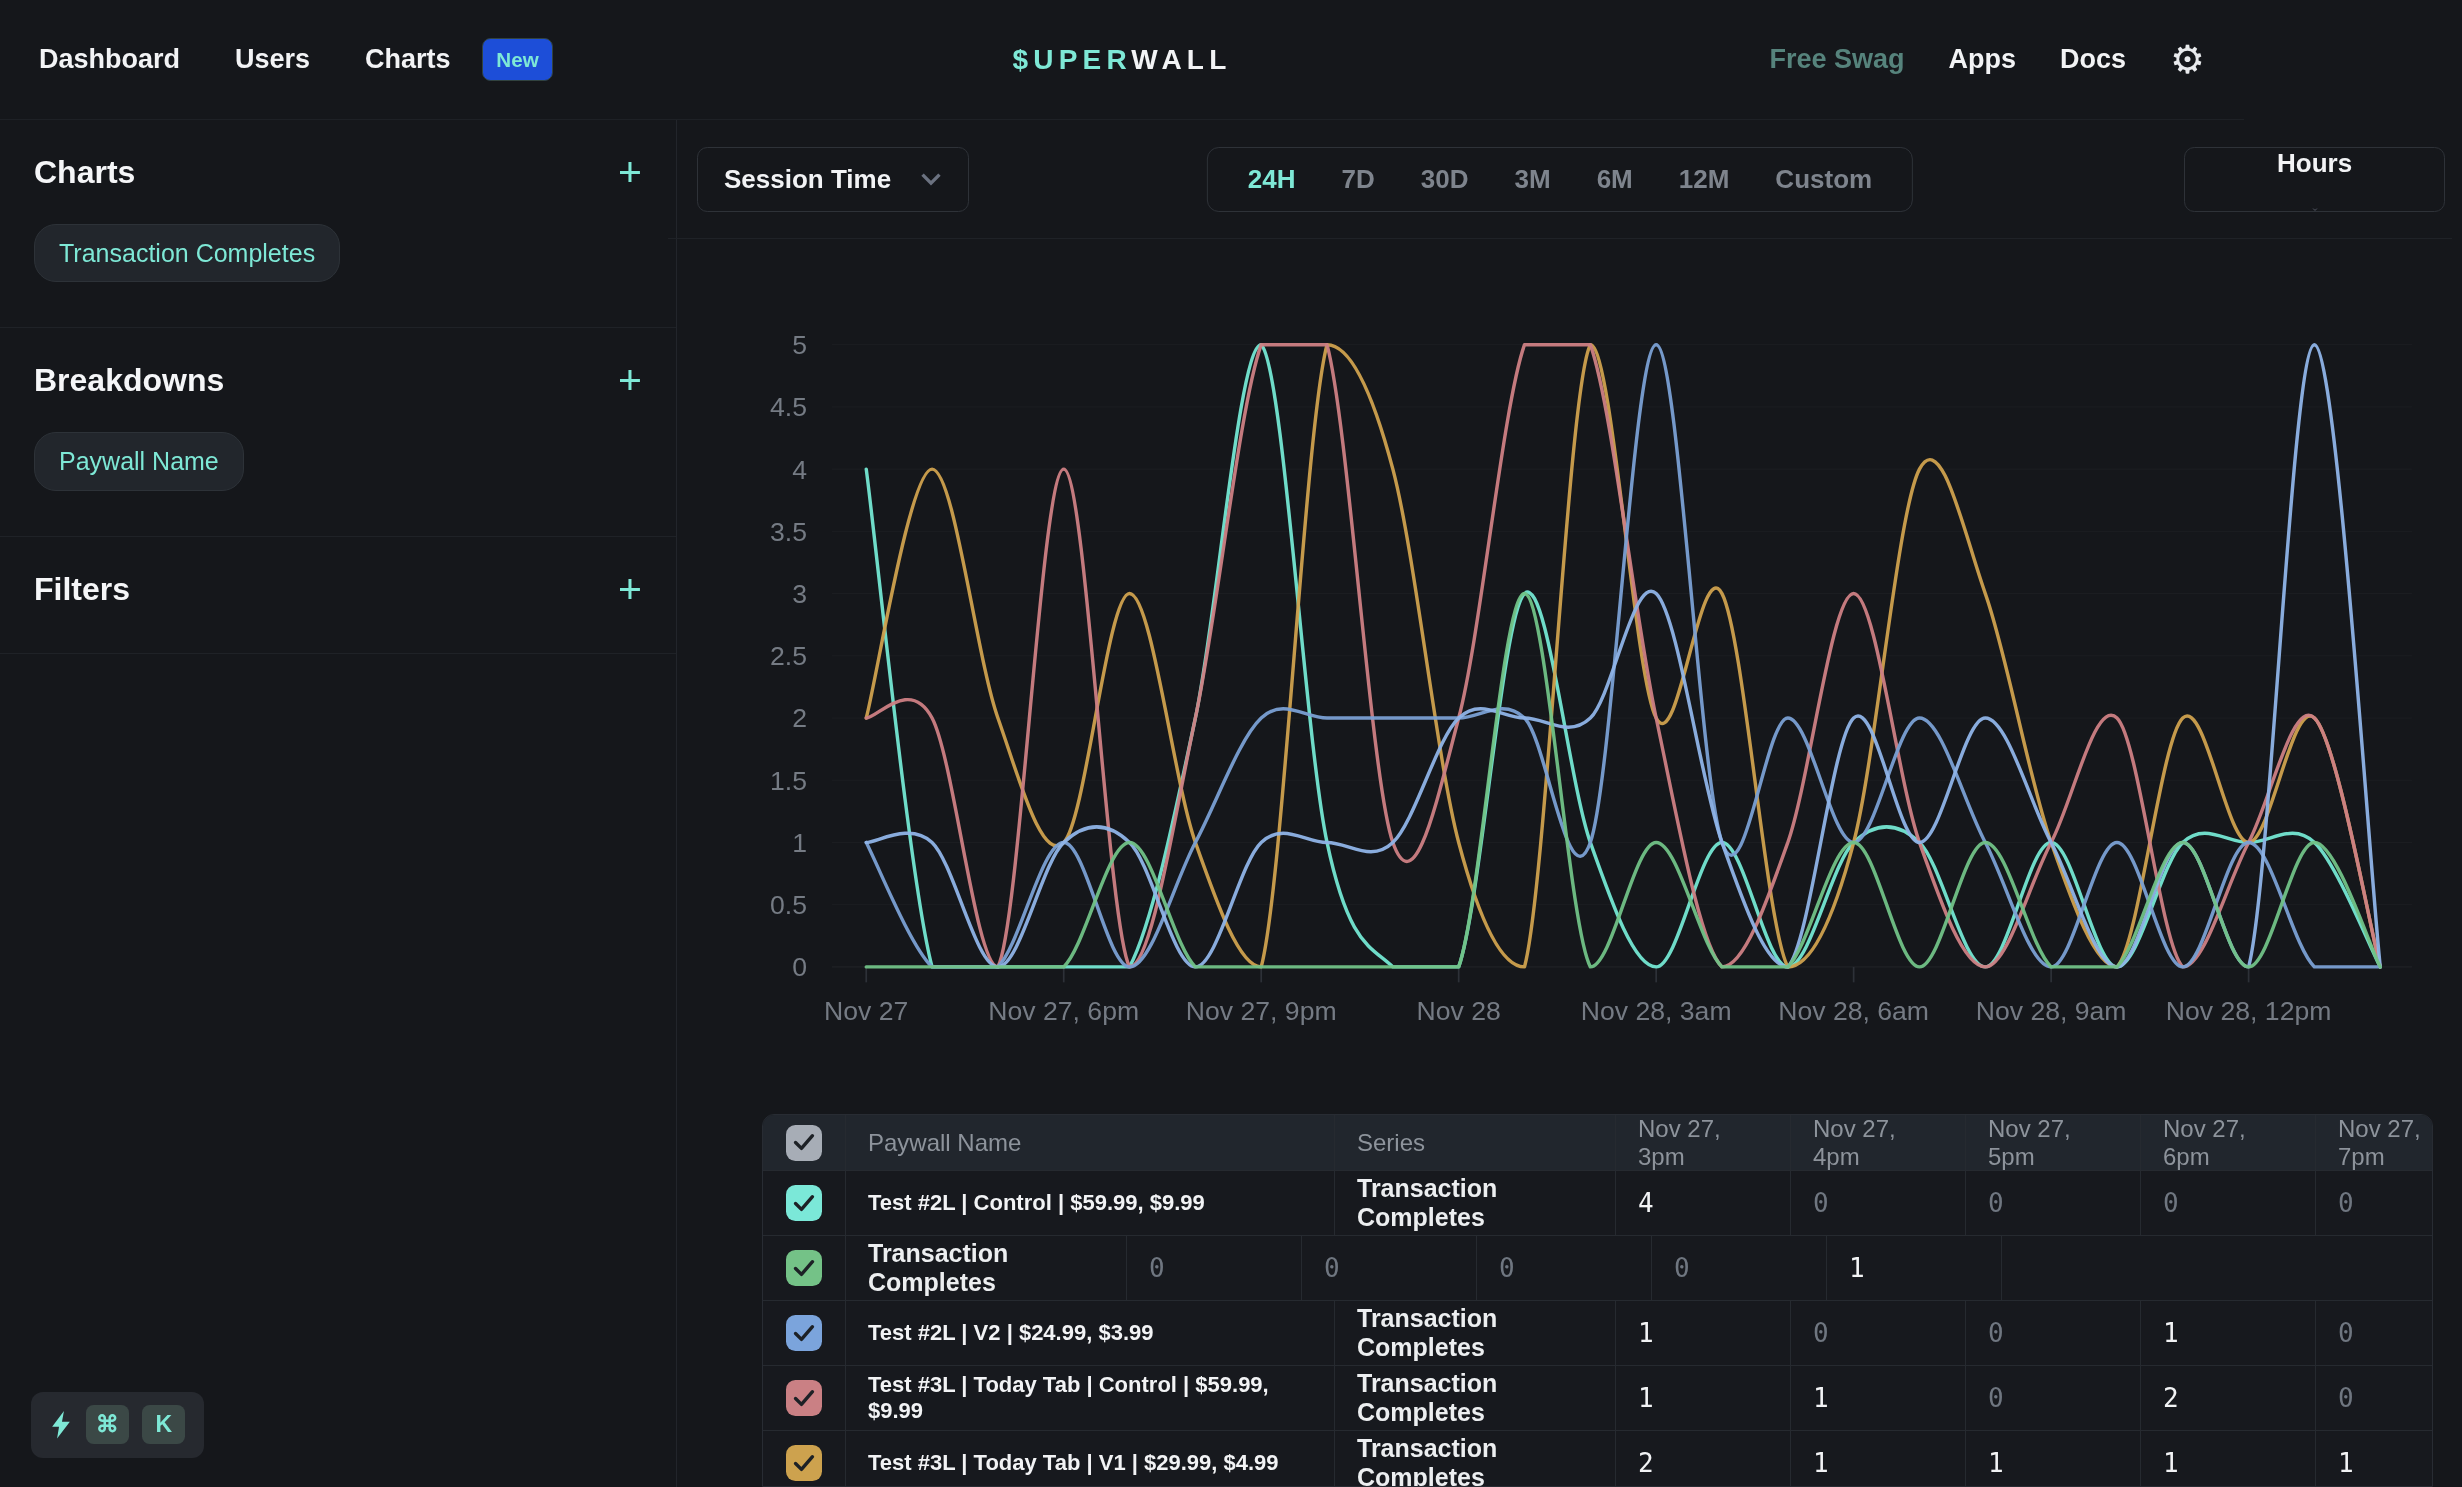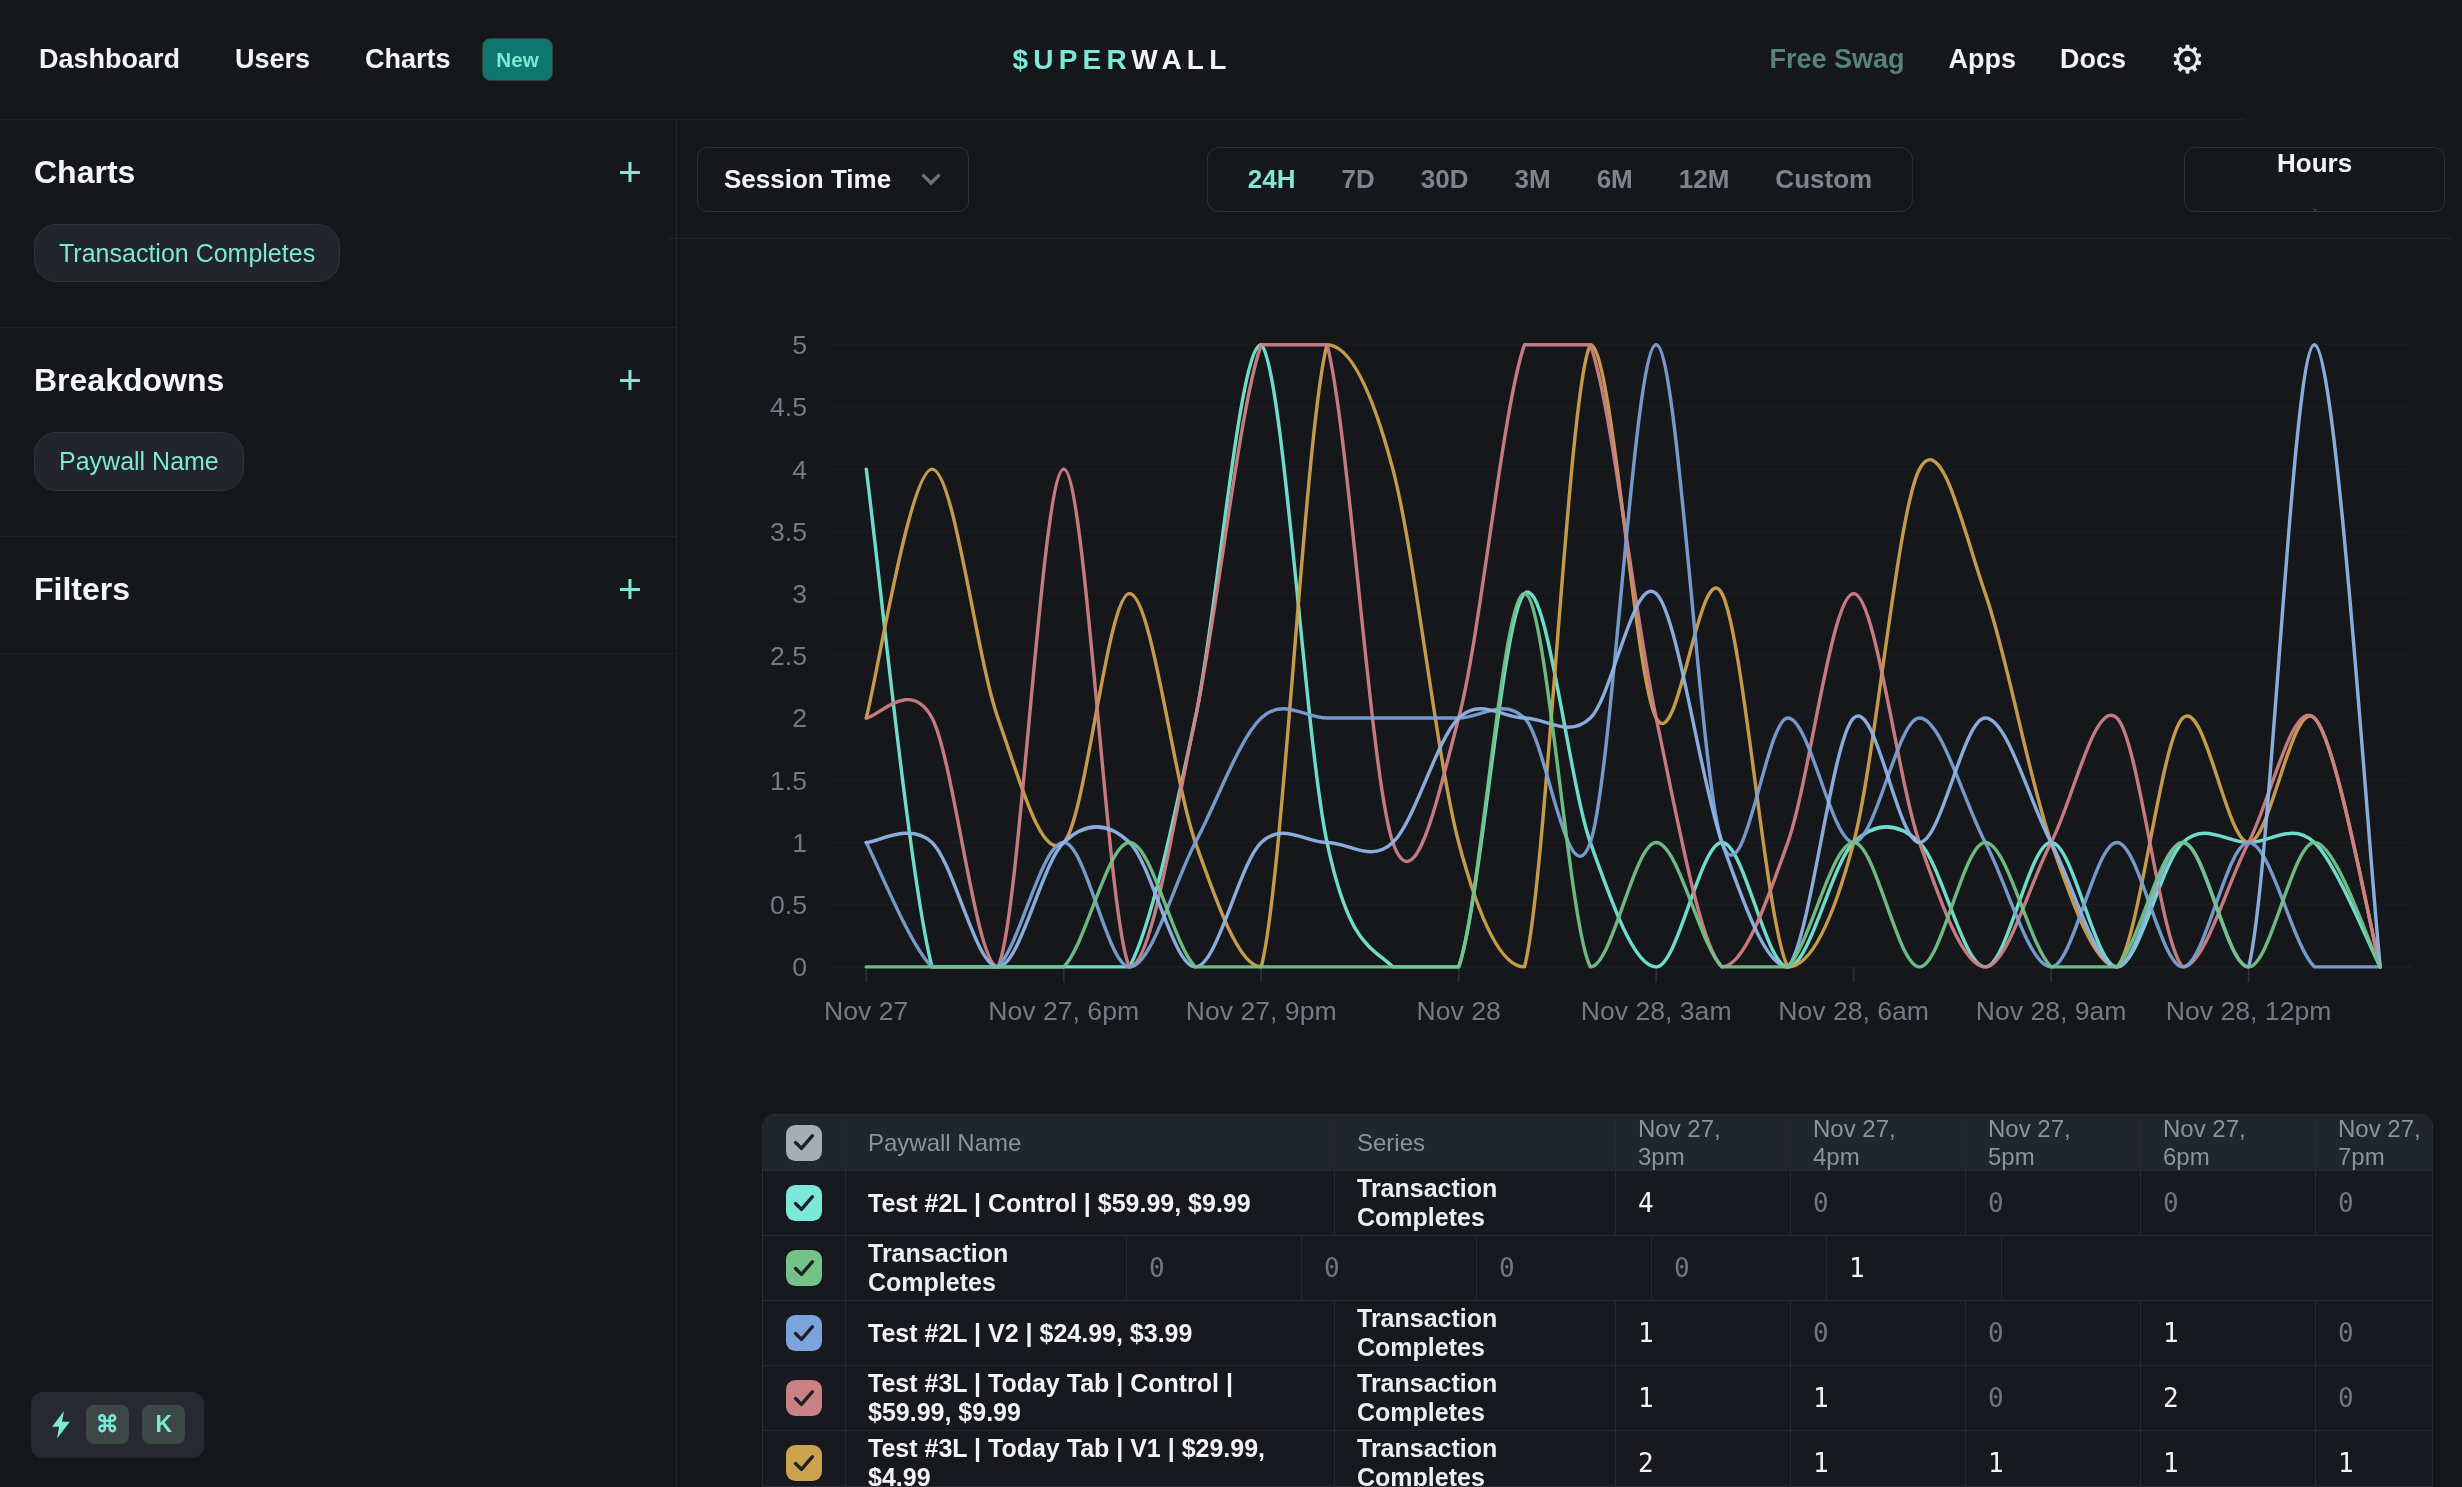--- a/index.html
+++ b/index.html
@@ -14,21 +14,21 @@
   .nav {
     position:absolute; left:0; top:0; width:2244px; height:120px;
     display:flex; align-items:center; padding:0 39px;
     border-bottom:0.9px solid #1e2126;
   }
   .nav-left { display:flex; align-items:center; gap:55px; }
   .nav-item { font-size:27px; font-weight:700; color:#f2f3f5; cursor:pointer; white-space:nowrap; }
   .nav-badge {
     margin-left:-24px;
     font-size:20.6px; font-weight:700; color:#7ee8d6;
-    border:0.9px solid #31433f; background:#0f766e;
+    border:0.9px solid #31433f; background:#1d4ed8;
     border-radius:8.6px; padding:8.6px 13.7px;
   }
   .logo {
     position:absolute; left:50%; top:50%; transform:translate(-50%,-50%);
     font-size:28px; font-weight:700; letter-spacing:5.2px; white-space:nowrap;
   }
   .logo .accent { color:#7ee8d6; }
   .nav-right { margin-left:auto; display:flex; align-items:center; gap:44px; }
   .nav-muted { color:#56837c; }
   .gear { font-size:39px; color:#e8eaed; line-height:1; cursor:pointer; }
@@ -92,21 +92,21 @@
   .g-body-row { height:65px; background:#17191e; border-top:0.9px solid #262a30; }
   .g-cell {
     display:flex; align-items:center; padding:0 22px;
     border-right:0.9px solid #262a30; height:100%; flex:none;
   }
   .c-check { width:83px; justify-content:center; }
   .c-name  { width:489px; }
   .c-series{ width:281px; }
   .c-hour  { width:175px; }
   .g-head .g-cell { color:#8d939b; font-size:24px; font-weight:400; }
-  .cell-name { font-size:25px; font-weight:600; color:#f2f3f5; }
+  .cell-name { font-size:22px; font-weight:600; color:#f2f3f5; }
   .cell-series { font-size:25px; font-weight:600; color:#eceef0; }
   .cell-num { font-family:"DejaVu Sans Mono", monospace; font-size:26px; color:#f2f3f5; }
   .cell-num.zero { color:#6f7680; }
   .checkbox {
     width:36px; height:36px; border-radius:9.4px;
     display:flex; align-items:center; justify-content:center; cursor:pointer;
   }
 </style>
 </head>
 <body>

